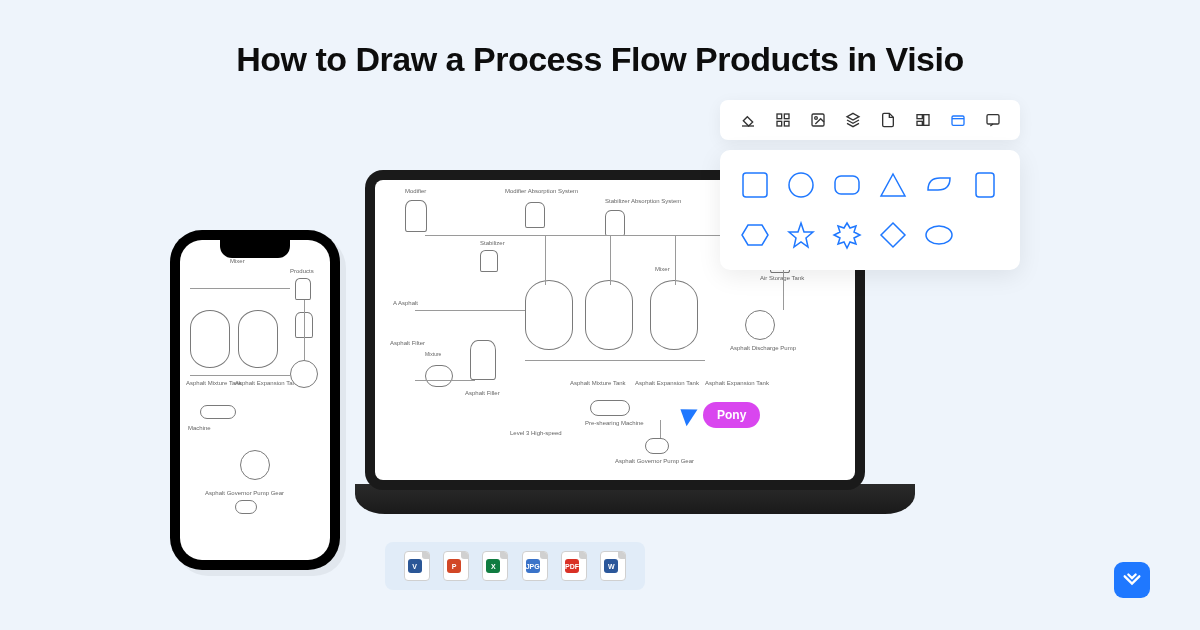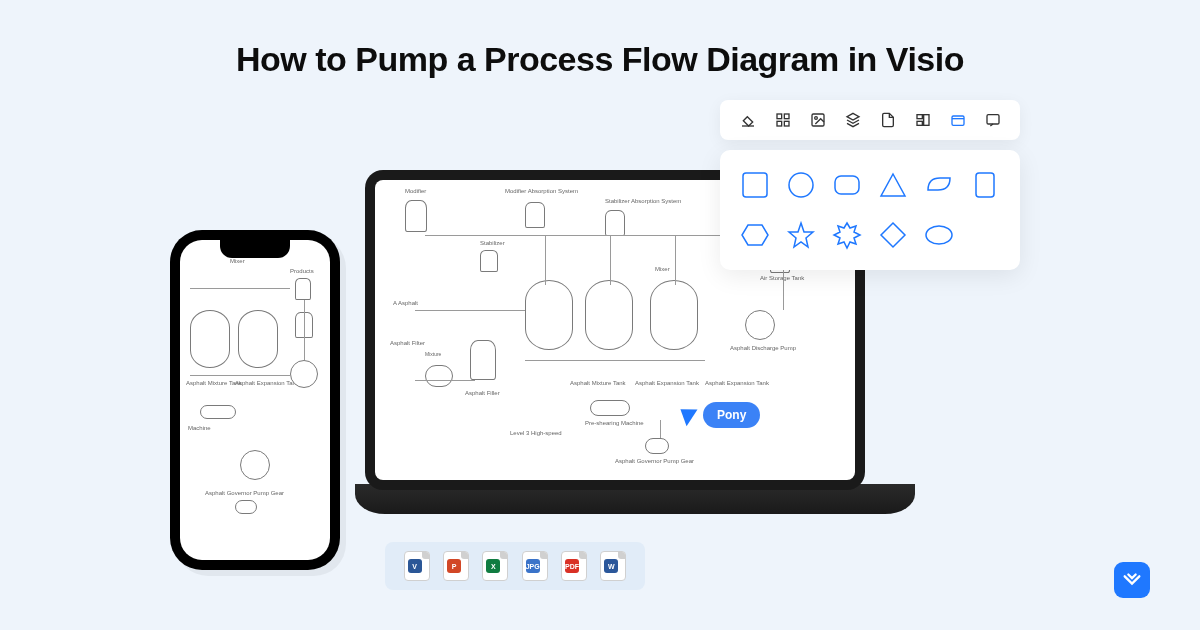--- a/index.html
+++ b/index.html
@@ -138,21 +138,21 @@
     gap: 4px;
   }
   .cursor-arrow {
     width: 0; height: 0;
     border-left: 16px solid #1f78ff;
     border-top: 6px solid transparent;
     border-bottom: 12px solid transparent;
     transform: rotate(-20deg);
   }
   .cursor-pill {
-    background: #3b82f6;
+    background: #d946ef;
     color: #fff;
     font-size: 12px;
     font-weight: 600;
     padding: 6px 14px;
     border-radius: 999px;
   }
 
   
   .toolbar {
     position: absolute;
@@ -265,21 +265,21 @@
   .brand-text {
     font-size: 15px;
     font-weight: 700;
     color: #0d0d0d;
     line-height: 1.1;
   }
 </style>
 </head>
 <body>
 
-<h1 class="title">How to Pump a Process Flow Diagram in Visio</h1>
+<h1 class="title">How to Draw a Process Flow Products in Visio</h1>
 
 <div class="laptop">
   <div class="laptop-screen">
     <div class="laptop-screen-inner">
       <div class="flow">
 
         <div class="flow-label" style="left:30px;top:8px">Modifier</div>
         <div class="flow-label" style="left:130px;top:8px">Modifier Absorption System</div>
         <div class="flow-label" style="left:230px;top:18px">Stabilizer Absorption System</div>
         <div class="flow-label" style="left:400px;top:18px">Products</div>

